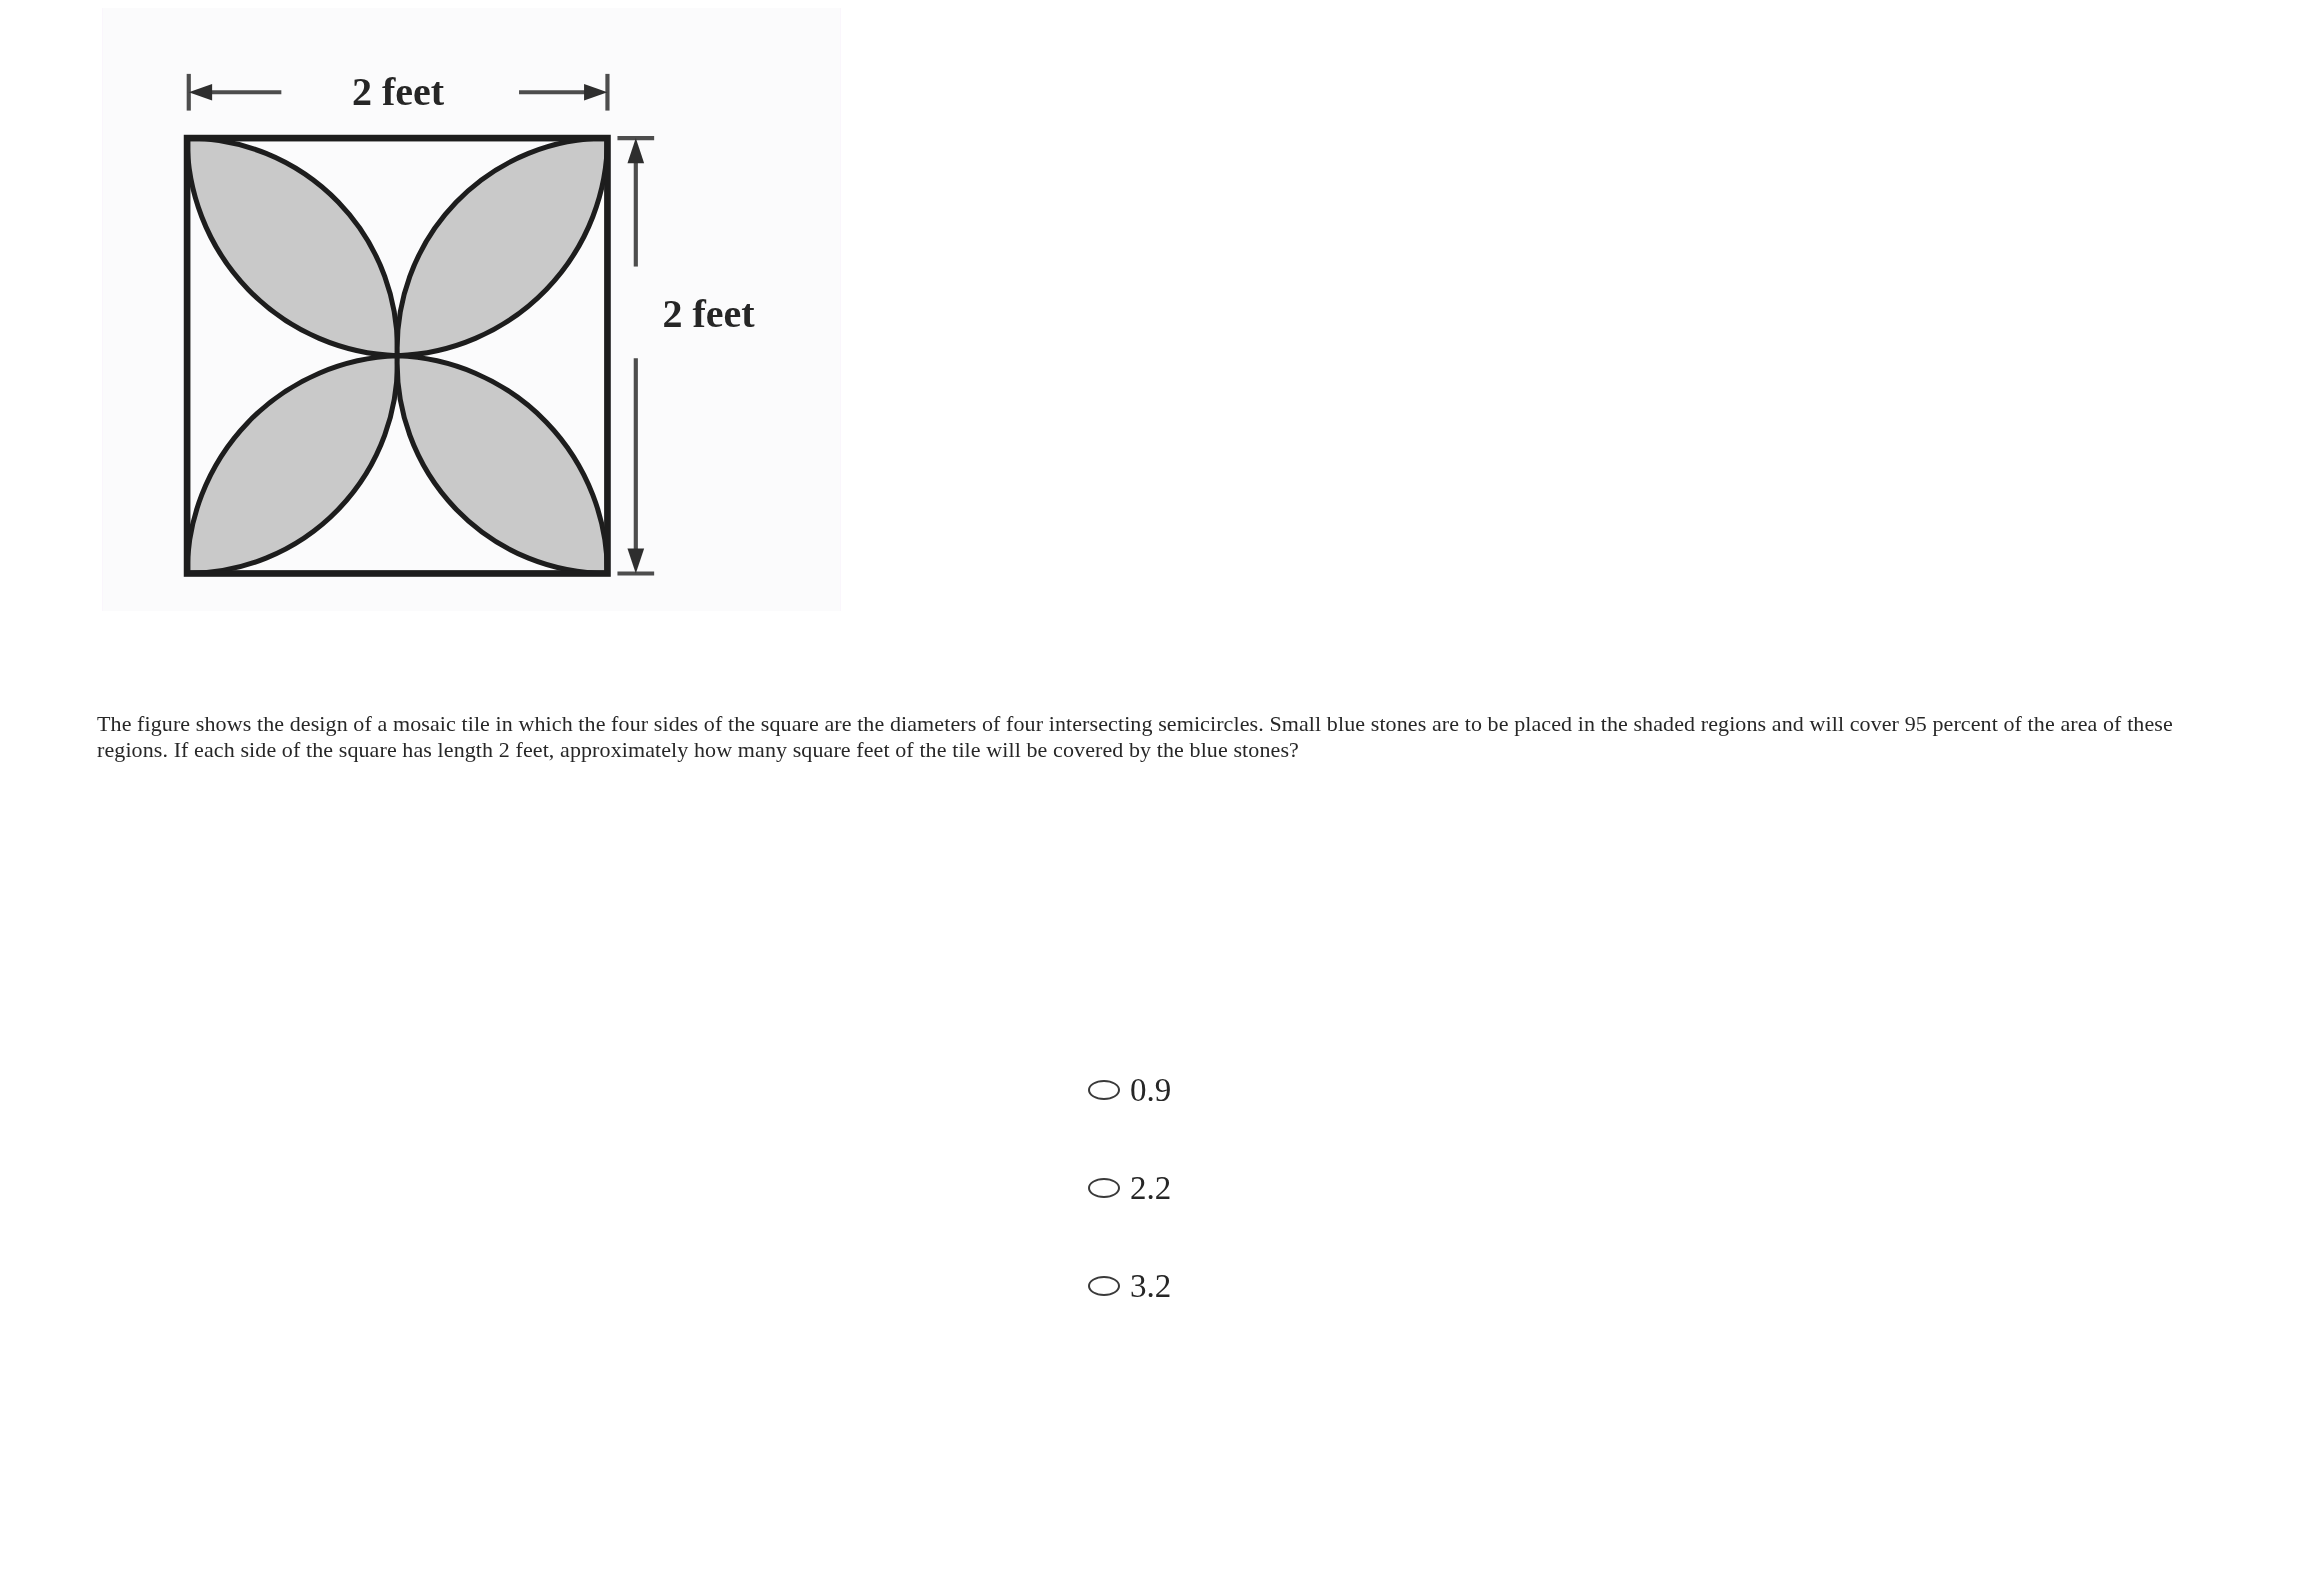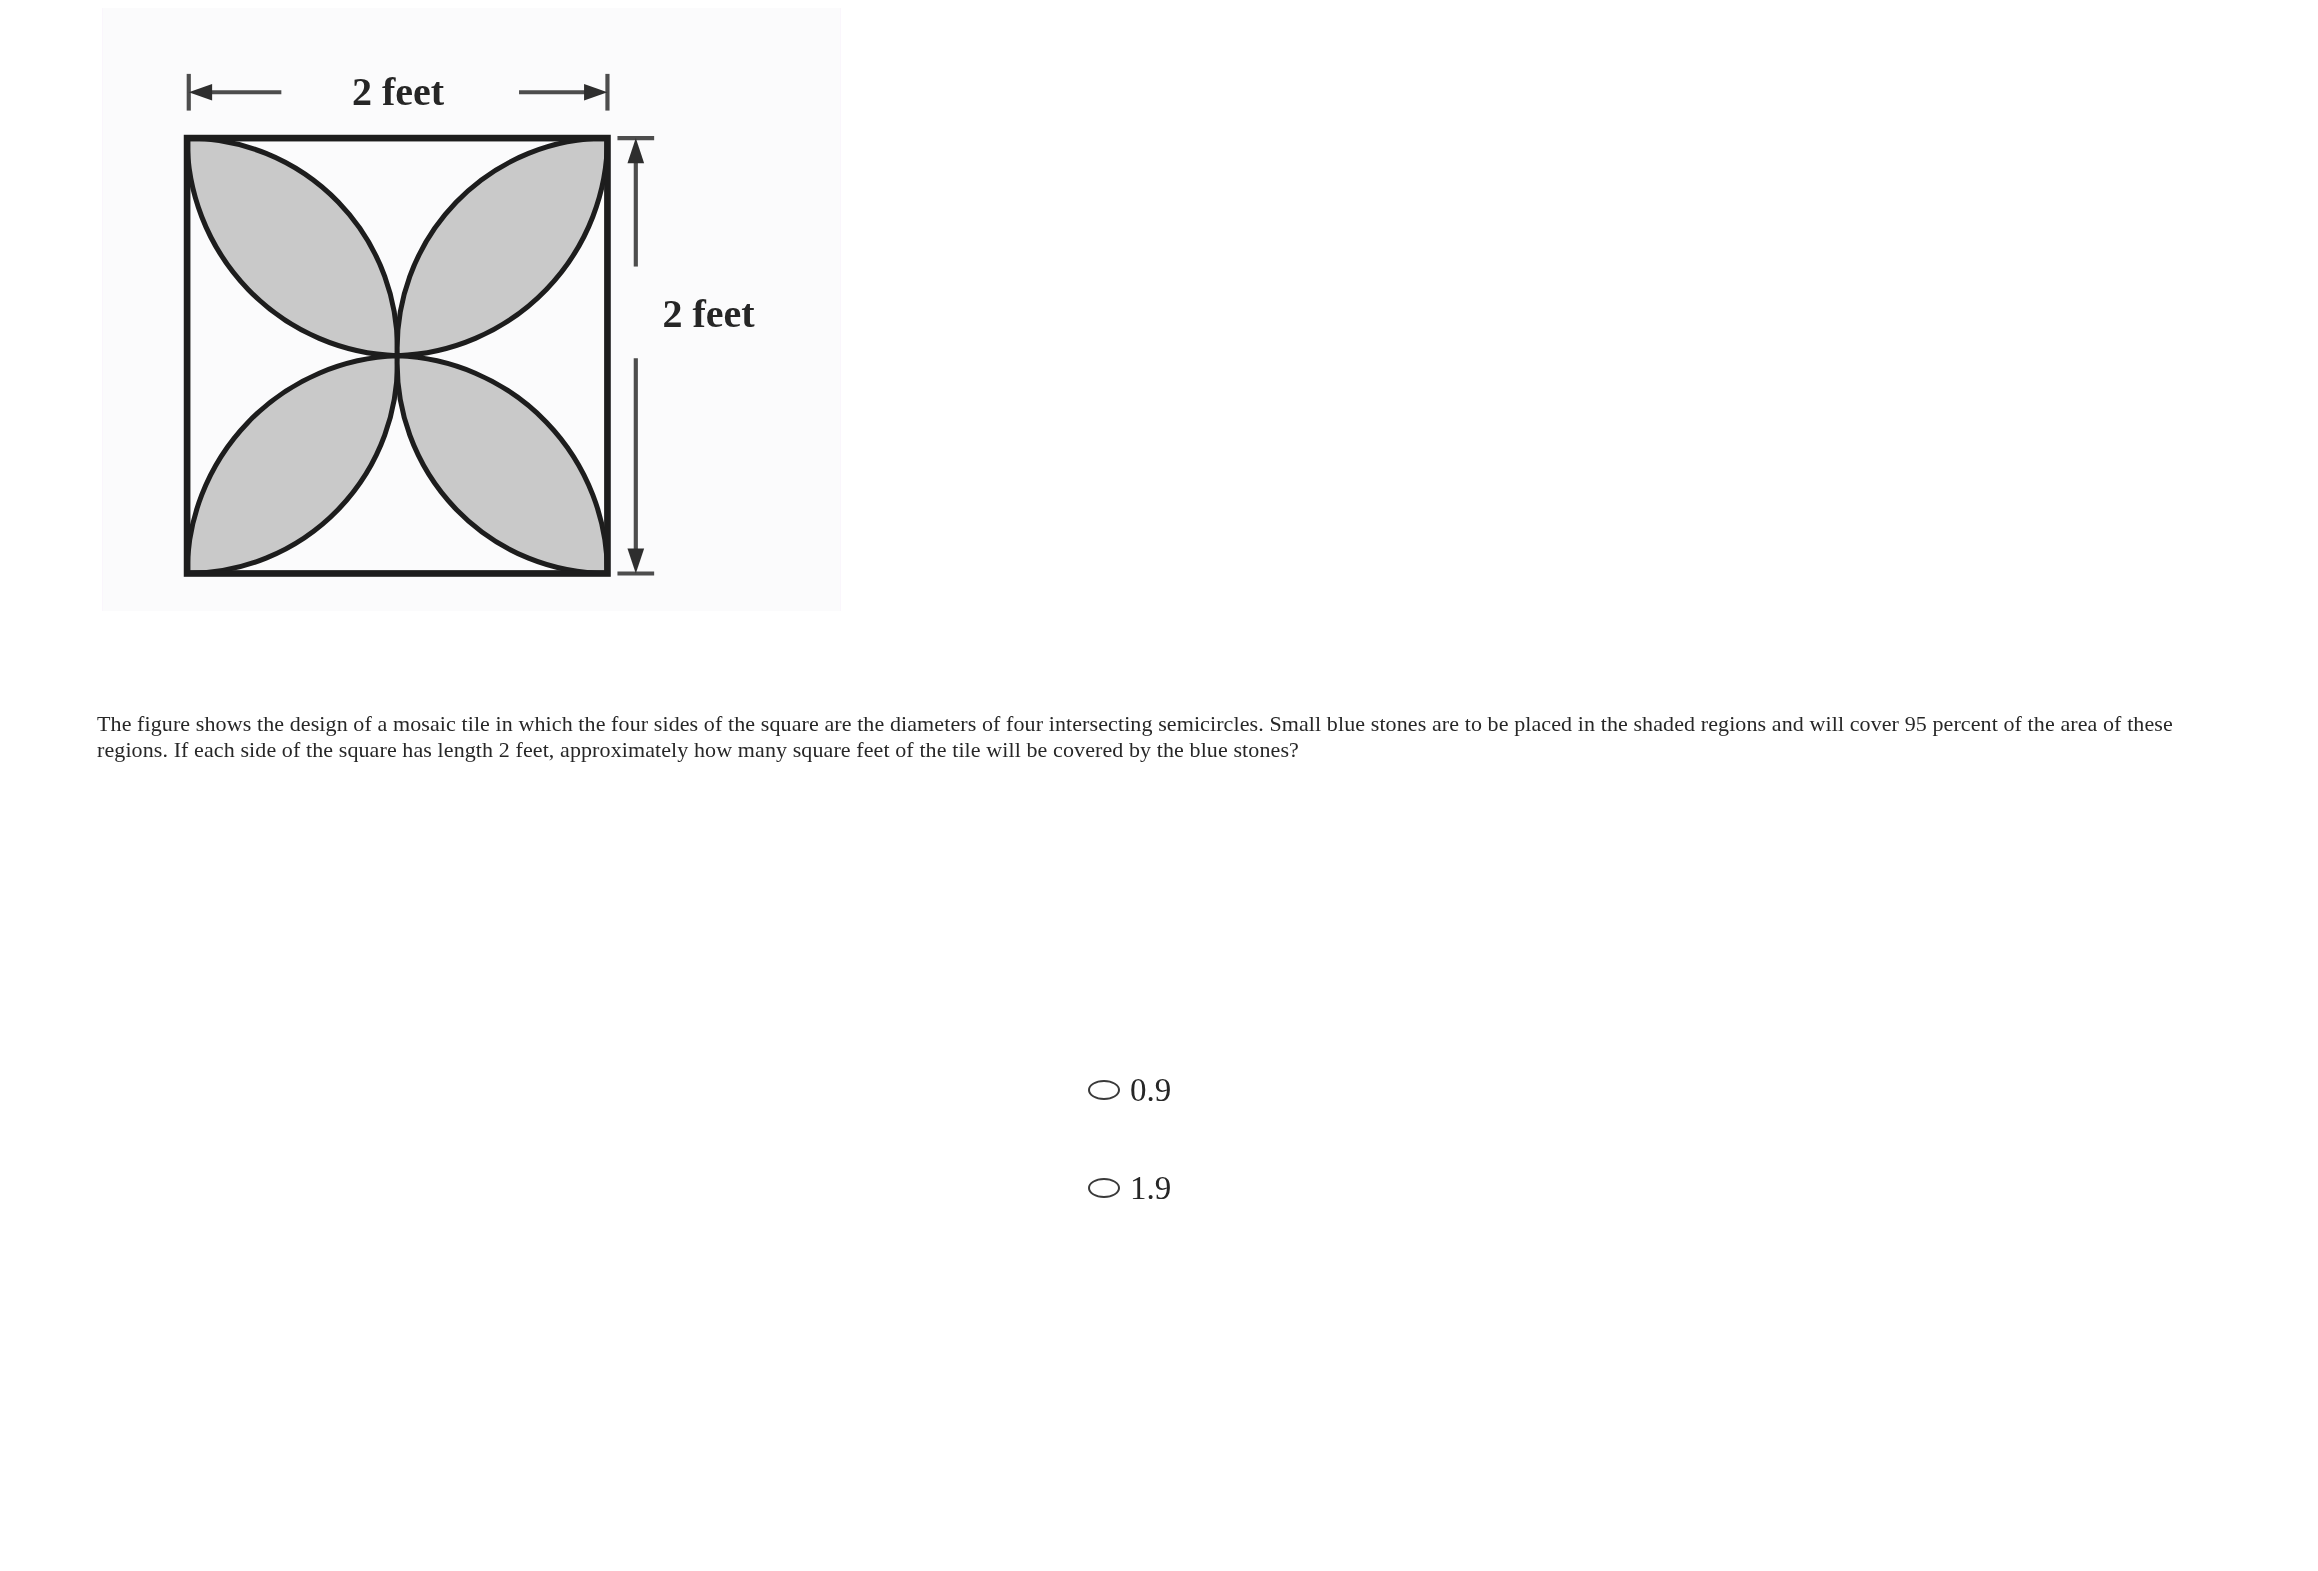--- a/index.html
+++ b/index.html
@@ -144,19 +144,23 @@
 <div id="answer-options">
 
   <div class="option-row">
     <span class="radio-ellipse"></span>
     <span class="option-label">0.9</span>
   </div>
 
 
   <div class="option-row">
     <span class="radio-ellipse"></span>
-    <span class="option-label">1.9</span>
+    <span class="option-label">2.2</span>
   </div>
 
 
+  <div class="option-row">
+    <span class="radio-ellipse"></span>
+    <span class="option-label">3.2</span>
+  </div>
 
 </div>
 
 
 </body></html>

